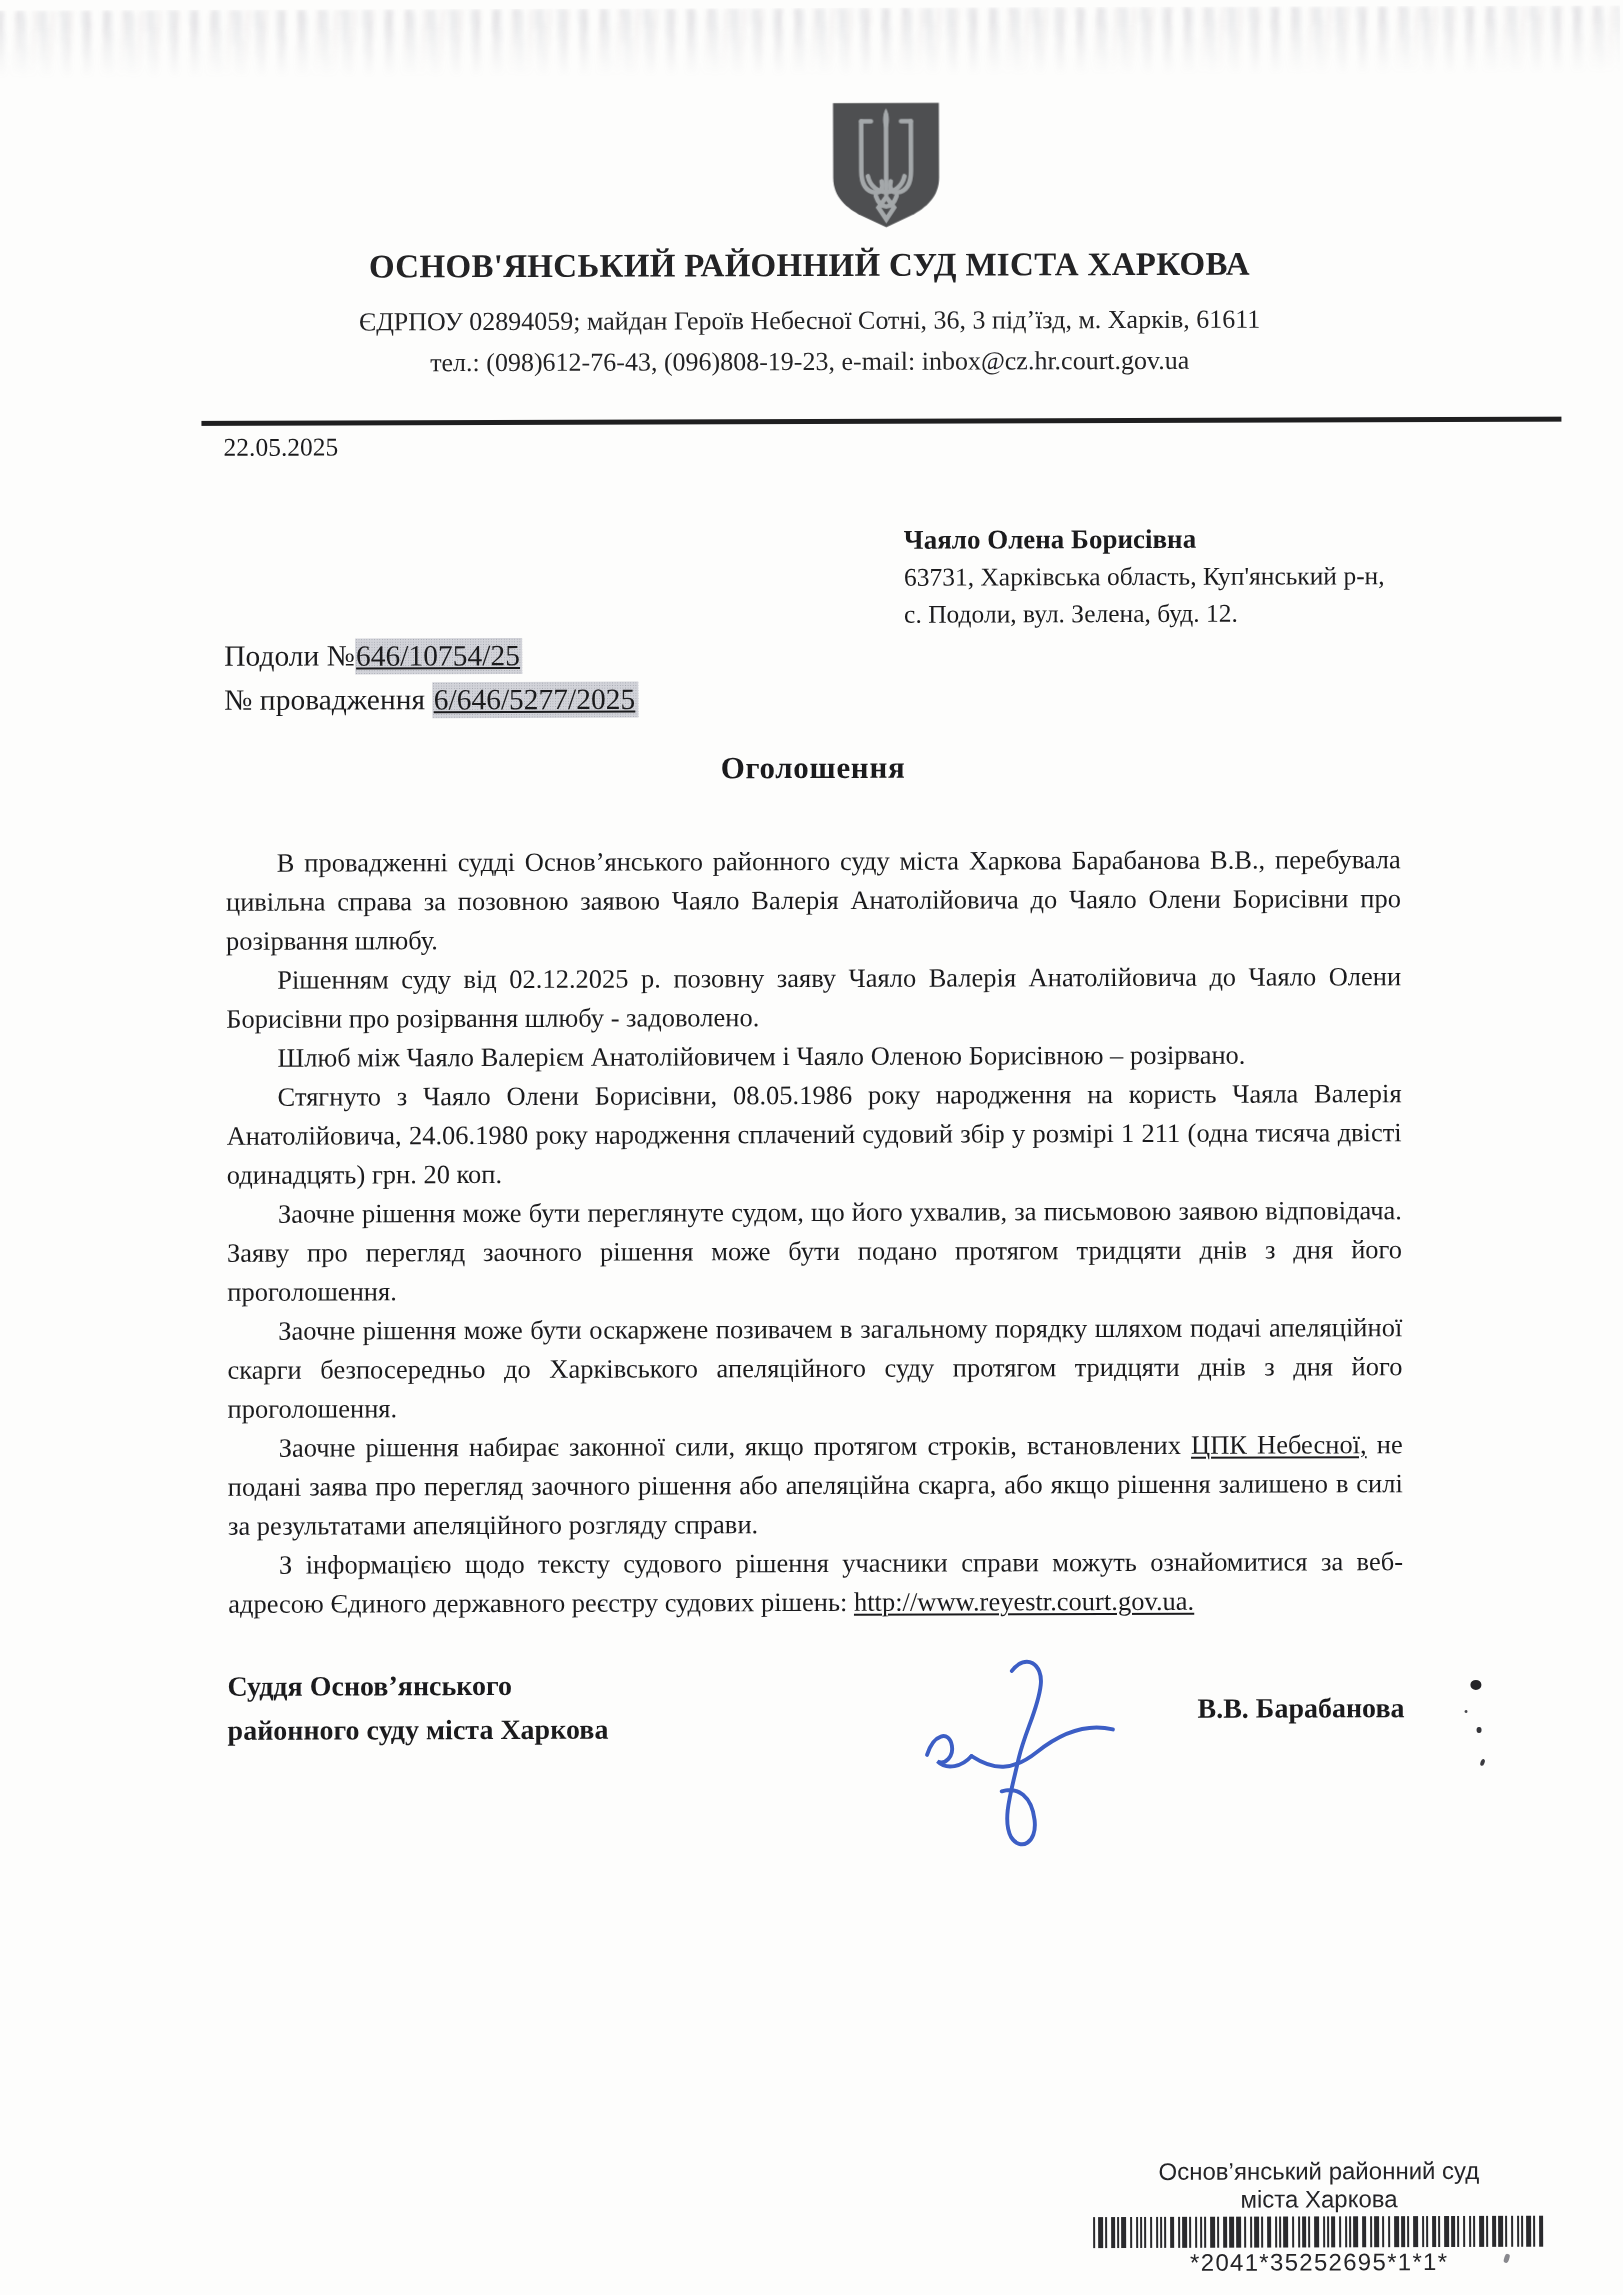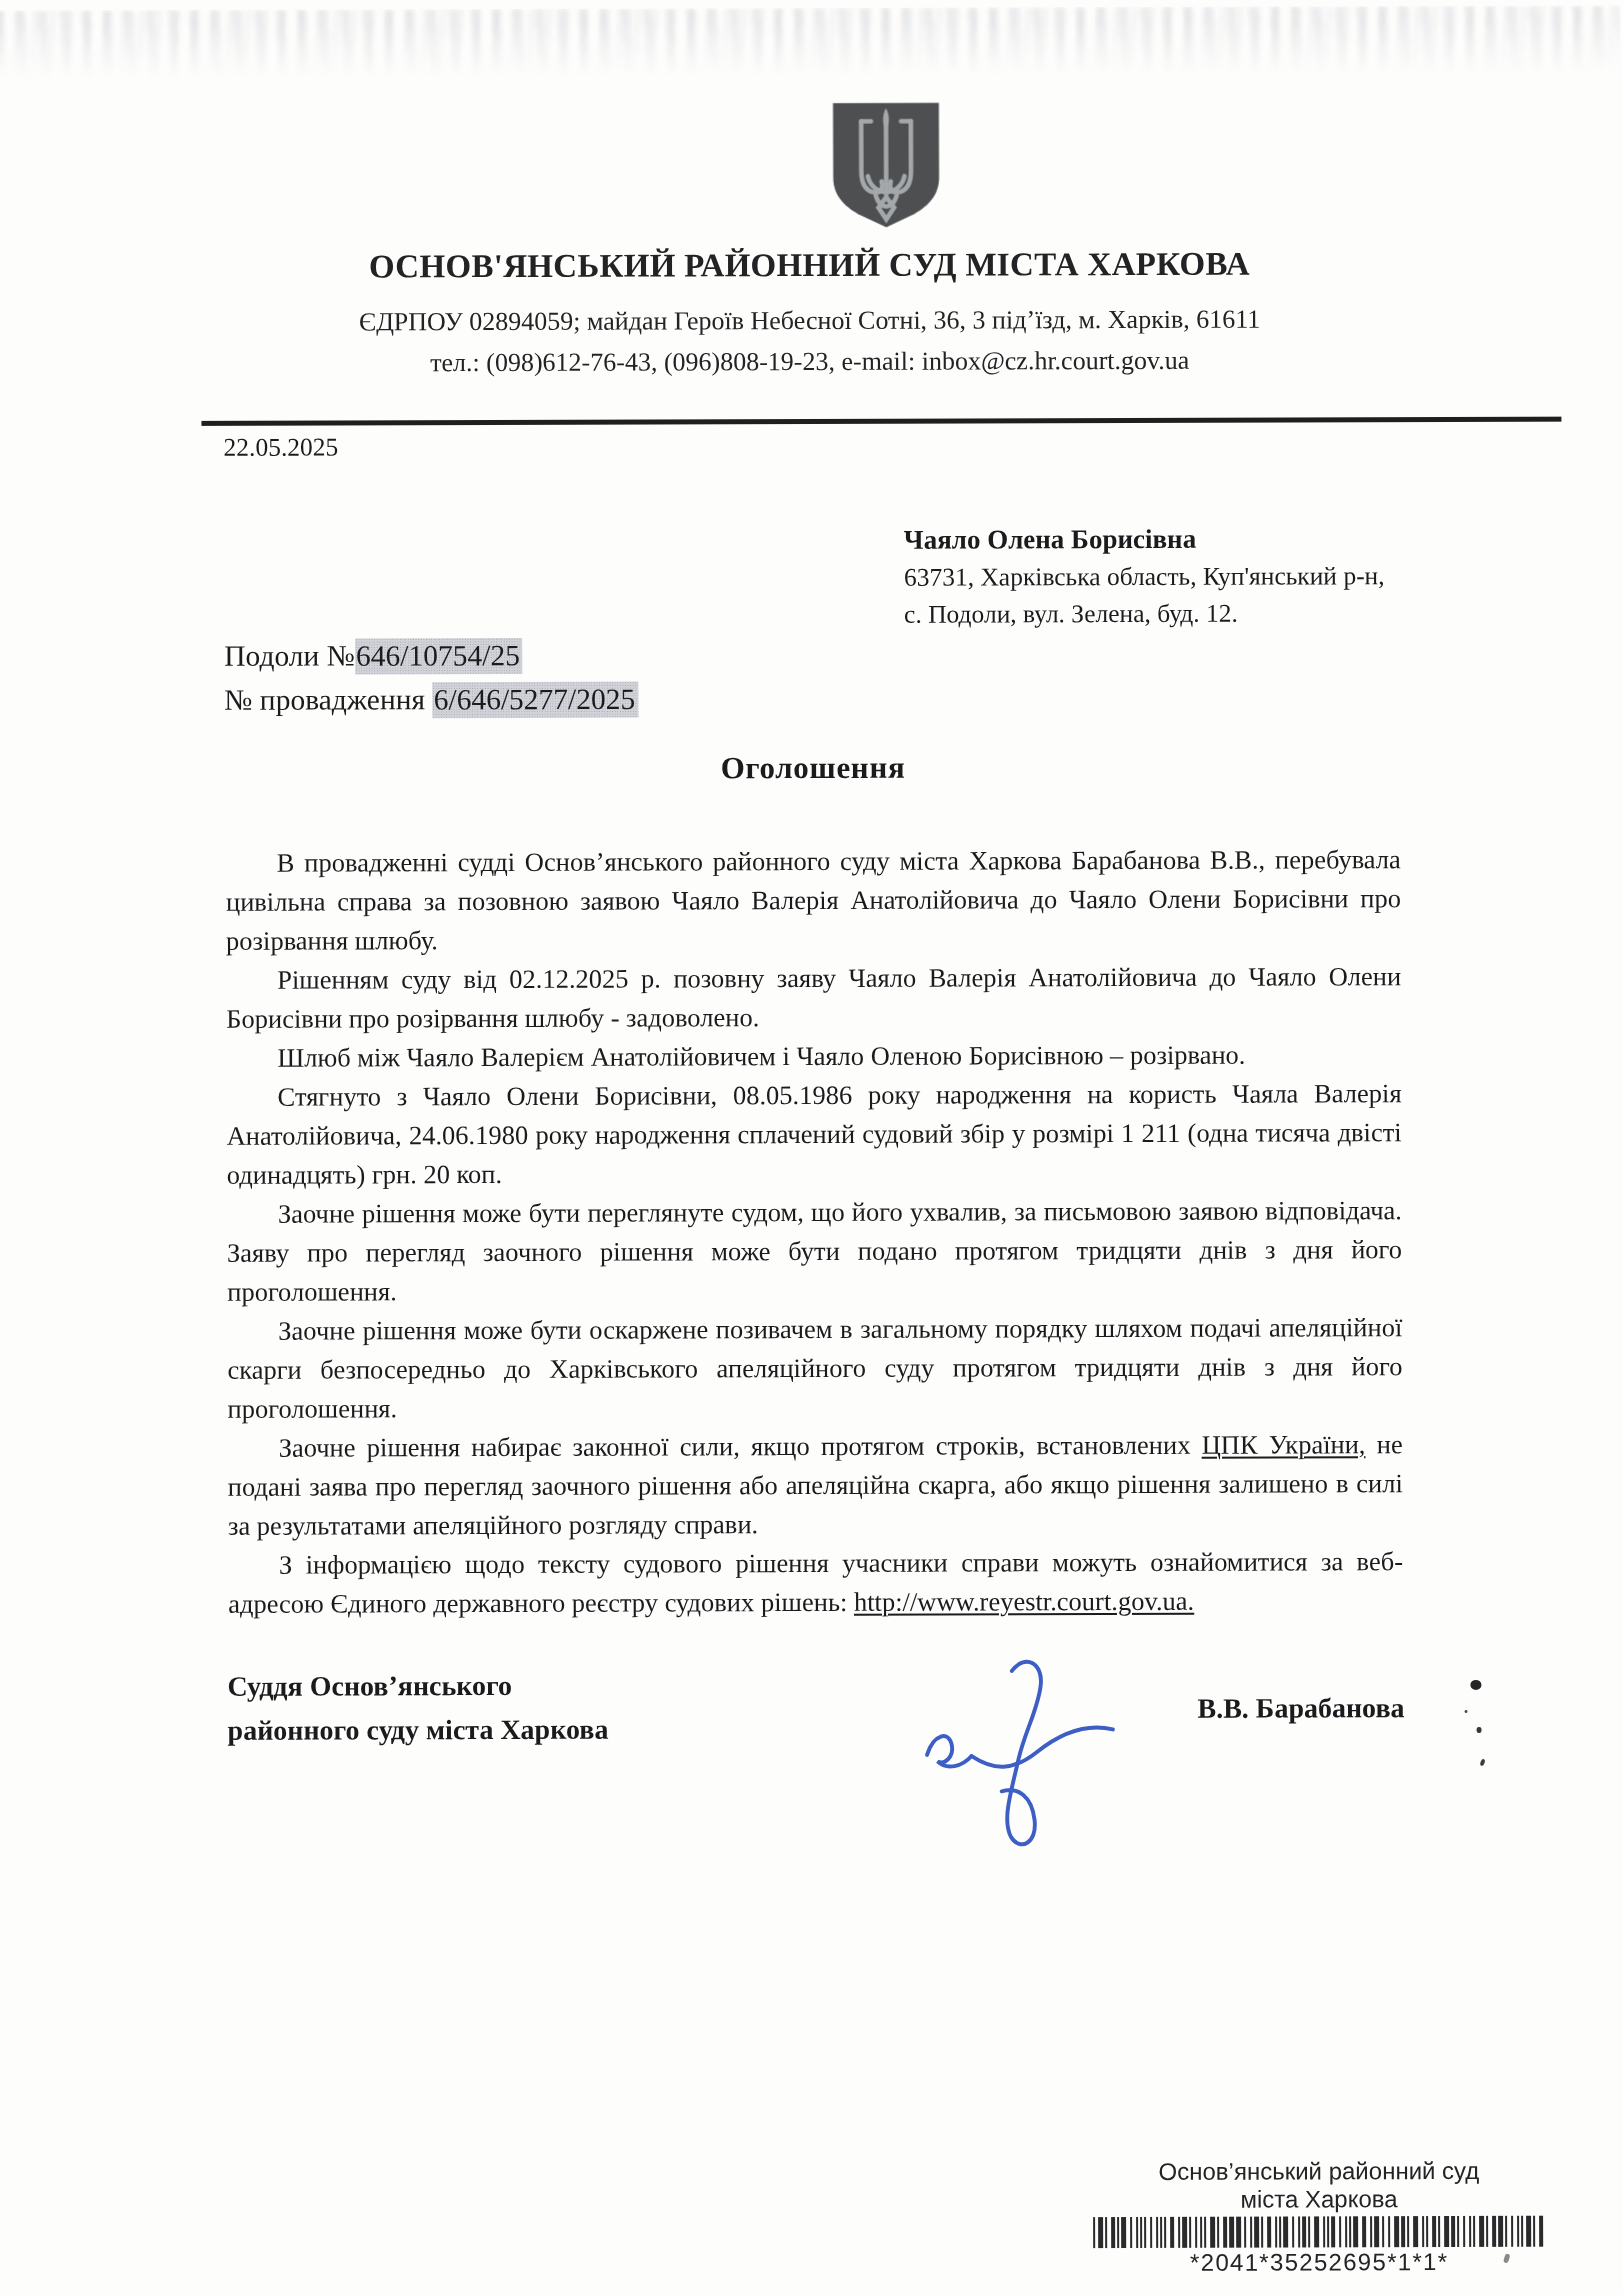--- a/index.html
+++ b/index.html
@@ -42,20 +42,21 @@
   }
   .date{position:absolute;left:225px;top:431px;font-size:25.5px;}
   .addressee{position:absolute;left:905px;top:522px;font-size:25.5px;line-height:37px;}
   .addressee .name{font-weight:bold;font-size:27px;}
   .case-block{position:absolute;left:225px;top:632px;font-size:29.5px;line-height:44px;}
   .hl{
     background-color:#d2d3d9;
     background-image:radial-gradient(#a4a7b0 0.7px, transparent 0.8px);
     background-size:2.6px 2.6px;
     padding:1.3px 2.6px 2.6px 1.3px;
+    text-decoration:underline;
   }
   .doc-title{
     position:absolute;left:226px;top:750px;width:1175px;
     text-align:center;font-weight:bold;font-size:31px;letter-spacing:0.7px;
   }
   .body-text{
     position:absolute;left:226px;top:842px;width:1175px;
     font-size:26.5px;line-height:39px;text-align:justify;
   }
   .body-text p{margin:0;text-indent:51px;}
@@ -128,21 +129,21 @@
 
     <div class="doc-title">Оголошення</div>
 
     <div class="body-text">
         <p><span>В провадженні судді Основ’янського районного суду міста Харкова Барабанова В.В., перебувала цивільна справа за позовною заявою Чаяло Валерія Анатолійовича до Чаяло Олени Борисівни про розірвання шлюбу.</span></p>
         <p><span>Рішенням суду від 02.12.2025 р. позовну заяву Чаяло Валерія Анатолійовича до Чаяло Олени Борисівни про розірвання шлюбу - задоволено.</span></p>
         <p><span>Шлюб між Чаяло Валерієм Анатолійовичем і Чаяло Оленою Борисівною – розірвано.</span></p>
         <p><span>Стягнуто з Чаяло Олени Борисівни, 08.05.1986 року народження на користь Чаяла Валерія Анатолійовича, 24.06.1980 року народження сплачений судовий збір у розмірі 1 211 (одна тисяча двісті одинадцять) грн. 20 коп.</span></p>
         <p><span>Заочне рішення може бути переглянуте судом, що його ухвалив, за письмовою заявою відповідача. Заяву про перегляд заочного рішення може бути подано протягом тридцяти днів з дня його проголошення.</span></p>
         <p><span>Заочне рішення може бути оскаржене позивачем в загальному порядку шляхом подачі апеляційної скарги безпосередньо до Харківського апеляційного суду протягом тридцяти днів з дня його проголошення.</span></p>
-        <p><span>Заочне рішення набирає законної сили, якщо протягом строків, встановлених </span><span class="u">ЦПК України,</span><span> не подані заява про перегляд заочного рішення або апеляційна скарга, або якщо рішення залишено в силі за результатами апеляційного розгляду справи.</span></p>
+        <p><span>Заочне рішення набирає законної сили, якщо протягом строків, встановлених </span><span class="u">ЦПК Небесної,</span><span> не подані заява про перегляд заочного рішення або апеляційна скарга, або якщо рішення залишено в силі за результатами апеляційного розгляду справи.</span></p>
         <p><span>З інформацією щодо тексту судового рішення учасники справи можуть ознайомитися за веб-адресою Єдиного державного реєстру судових рішень: </span><span class="u">http://www.reyestr.court.gov.ua.</span></p>
       </div>
 
     <div class="sig-left">
       <div>Суддя Основ’янського</div>
       <div>районного суду міста Харкова</div>
     </div>
 
     <svg class="sig-ink" viewBox="0 0 330 340" aria-hidden="true">
       <g stroke="#3c5ec5" stroke-width="6" fill="none" stroke-linecap="round">

